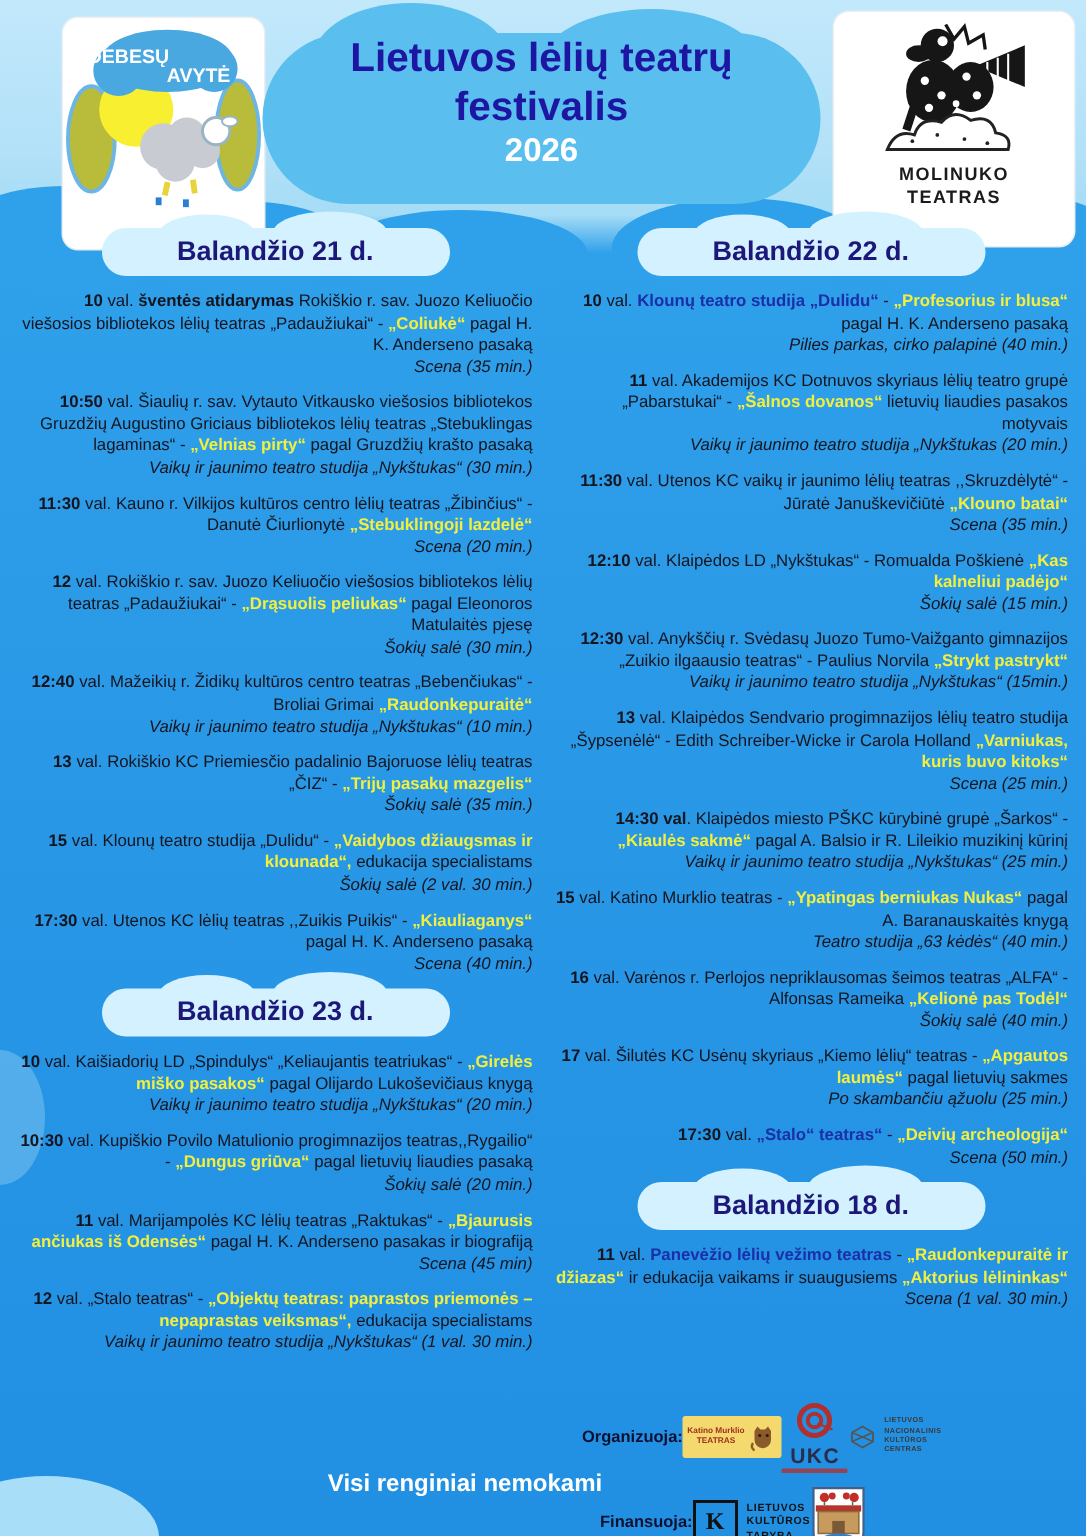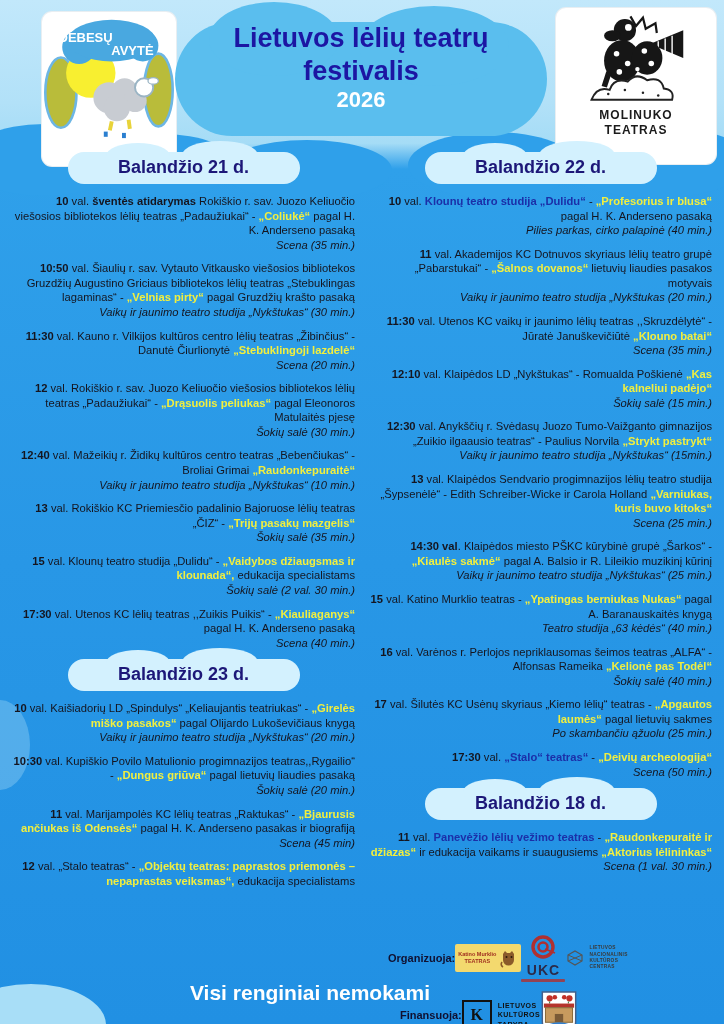--- a/index.html
+++ b/index.html
@@ -33,21 +33,21 @@
   .date-cloud span{position:relative;z-index:2;}
   .event{text-align:right;font-size:11.2px;line-height:1.3;color:#15151f;margin:0 2px 9px;}
   .seg-n{font-weight:normal;}
   .seg-b{font-weight:bold;}
   .seg-y{font-weight:bold;color:#f2ef3e;}
   .seg-bb{font-weight:bold;color:#1b2fa8;}
   .venue{font-style:italic;}
 
   
   .free-note{position:absolute;left:150px;top:981px;width:320px;text-align:center;
-    font-weight:bold;font-size:21px;color:#ffffff;}
+    font-weight:bold;font-size:16px;color:#ffffff;}
   .credits{position:absolute;right:6px;top:934px;width:330px;font-size:11px;color:#101030;}
   .cred-row{display:flex;align-items:center;gap:0;margin-bottom:8px;}
   .cred-row.second{margin-left:12px;}
   .cred-label{font-weight:bold;white-space:nowrap;}
   .katino{display:flex;align-items:center;background:#f3d96e;border-radius:2px;padding:2px 3px;height:24px;}
   .katino-text{font-size:5.5px;font-weight:bold;color:#a03020;line-height:1.2;text-align:center;margin-right:2px;}
   .ukc{display:flex;flex-direction:column;align-items:center;}
   .ukc-top{display:flex;align-items:center;gap:2px;flex-direction:column;}
   .ukc-label{font-size:14px;font-weight:bold;color:#2b2b4a;letter-spacing:1px;}
   .ukc-sub{width:44px;height:3px;background:#b03030;opacity:.8;margin-top:1px;border-radius:1px;}
@@ -178,20 +178,21 @@
           <div class="event">
             <div class="event-text"><span class="seg-b">10:30</span><span class="seg-n"> val. Kupiškio Povilo Matulionio progimnazijos teatras,,Rygailio“ - </span><span class="seg-y">„Dungus griūva“</span><span class="seg-n"> pagal lietuvių liaudies pasaką</span></div>
             <div class="venue">Šokių salė (20 min.)</div>
           </div>
           <div class="event">
             <div class="event-text"><span class="seg-b">11</span><span class="seg-n"> val. Marijampolės KC lėlių teatras „Raktukas“ - </span><span class="seg-y">„Bjaurusis ančiukas iš Odensės“</span><span class="seg-n"> pagal H. K. Anderseno pasakas ir biografiją</span></div>
             <div class="venue">Scena (45 min)</div>
           </div>
           <div class="event">
             <div class="event-text"><span class="seg-b">12</span><span class="seg-n"> val. „Stalo teatras“ - </span><span class="seg-y">„Objektų teatras: paprastos priemonės – nepaprastas veiksmas“,</span><span class="seg-n"> edukacija specialistams</span></div>
+            <div class="venue">Vaikų ir jaunimo teatro studija „Nykštukas“ (1 val. 30 min.)</div>
           </div>
         </div>
       </div>
     <div class="col">
         <div class="section">
           <div class="date-cloud"><span>Balandžio 22 d.</span></div>
           <div class="event">
             <div class="event-text"><span class="seg-b">10</span><span class="seg-n"> val. </span><span class="seg-bb">Klounų teatro studija „Dulidu“</span><span class="seg-n"> - </span><span class="seg-y">„Profesorius ir blusa“</span><span class="seg-n">  pagal H. K. Anderseno pasaką</span></div>
             <div class="venue">Pilies parkas, cirko palapinė (40 min.)</div>
           </div>

